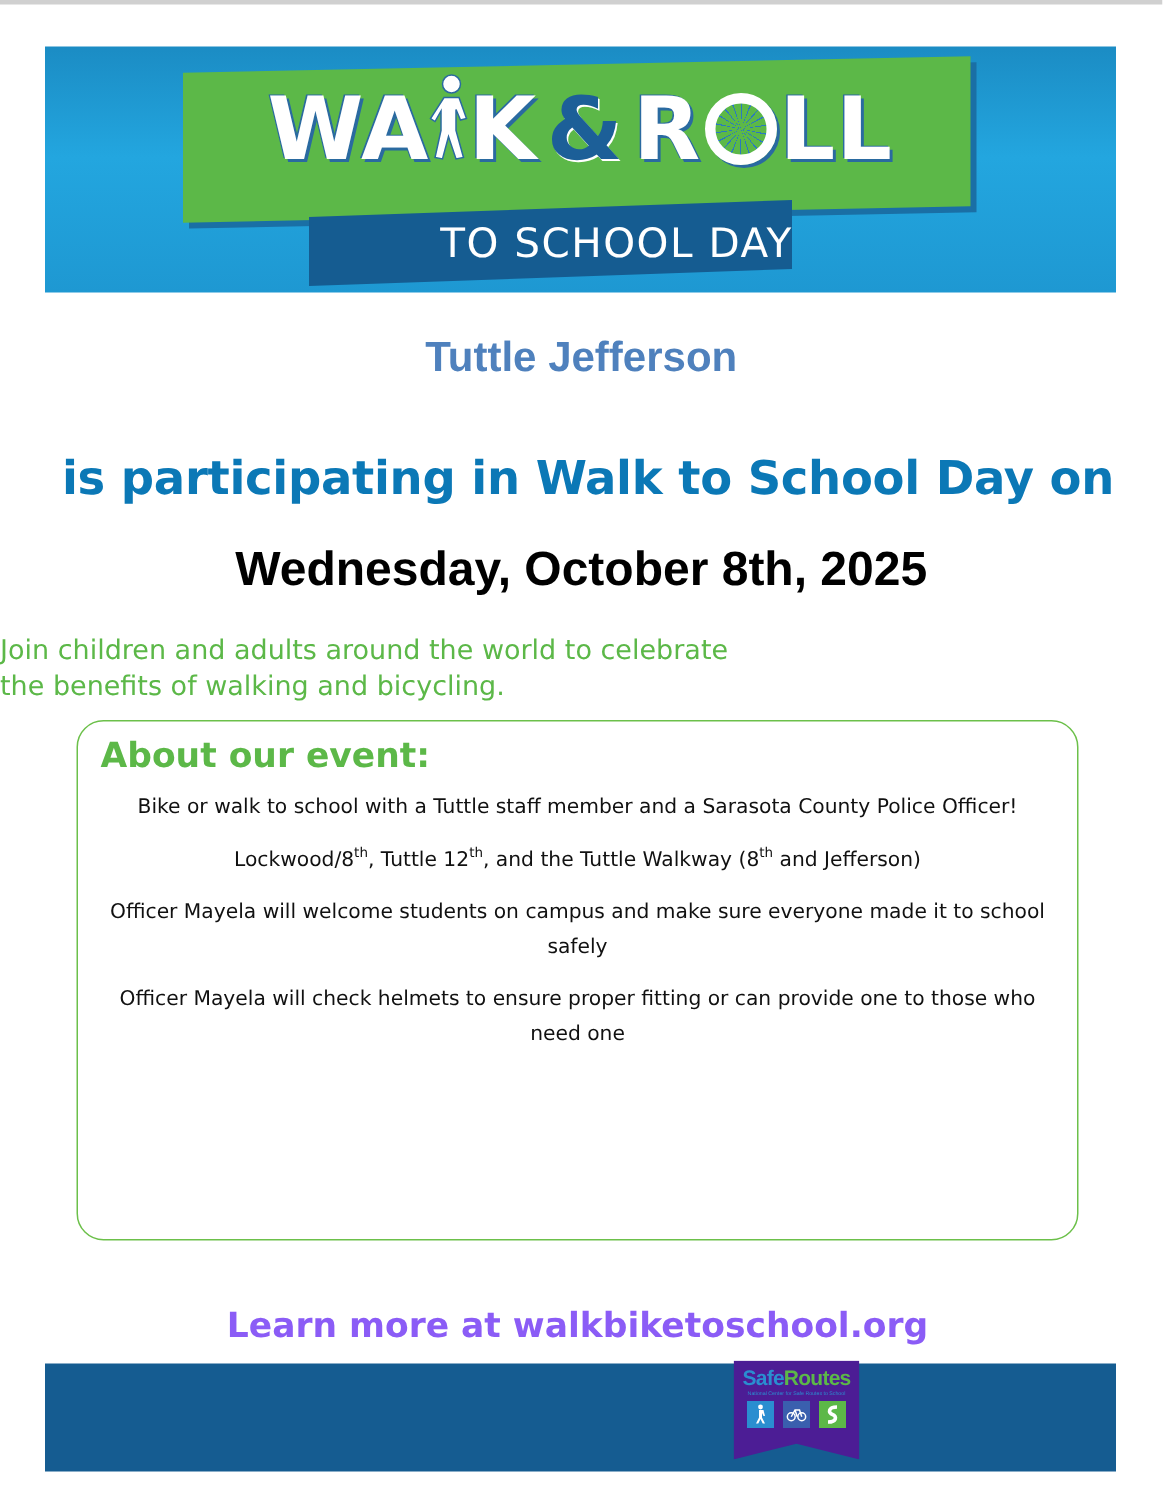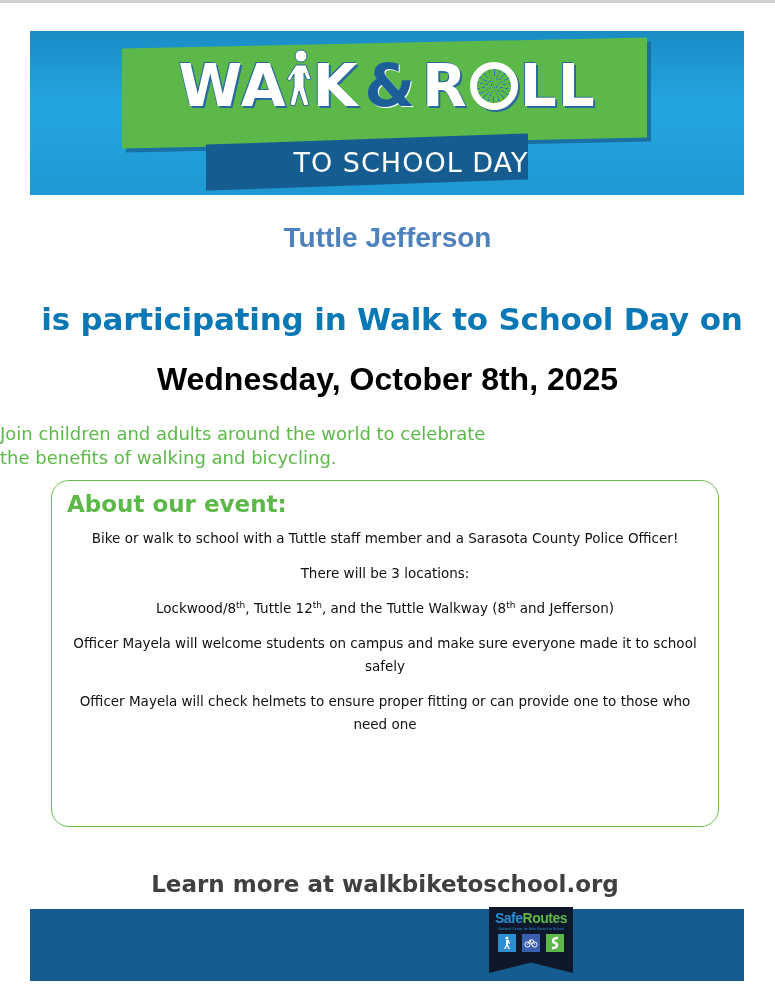--- a/index.html
+++ b/index.html
@@ -70,32 +70,32 @@
     font-family: "DejaVu Sans", sans-serif; font-weight: bold; font-size: 23px; color: #5cb848;
   }
   .event-body {
     position: absolute; left: 70px; top: 527px; width: 630px; text-align: center;
     font-family: "DejaVu Sans", sans-serif; font-size: 13.5px; color: #111111; line-height: 23px;
   }
   .event-body p { margin: 0 0 12px 0; }
   .event-body sup { font-size: 9px; line-height: 0; }
   .learn {
     position: absolute; left: 0; top: 871px; width: 770px; text-align: center;
-    font-family: "DejaVu Sans", sans-serif; font-weight: bold; font-size: 23px; color: #404040;
+    font-family: "DejaVu Sans", sans-serif; font-weight: bold; font-size: 23px; color: #8b5cf6;
   }
   .footer {
     position: absolute; left: 30px; top: 909px; width: 714px; height: 72px; background: #155c91;
   }
   .footer-text {
     position: absolute; left: 190px; top: 21px; width: 250px; text-align: center;
     color: #ffffff; font-family: "DejaVu Sans", sans-serif; font-size: 9.5px; line-height: 13px;
   }
   .sr-badge {
     position: absolute; left: 459px; top: -2px; width: 84px; height: 66px;
-    background: #0f172a;
+    background: #4c1d95;
     clip-path: polygon(0 0, 100% 0, 100% 100%, 50% 84%, 0 100%);
   }
   .sr-title {
     position: absolute; left: 0; top: 3px; width: 84px; text-align: center;
     font-family: "Liberation Sans", sans-serif; font-weight: bold; font-size: 14px; letter-spacing: -0.5px;
   }
   .sr-title .safe { color: #2a8ed0; }
   .sr-title .routes { color: #5cb848; }
   .sr-sub { position: absolute; left: 4px; top: 20px; width: 76px; text-align: center; font-size: 3.5px; color: #2a8ed0; font-family: "Liberation Sans", sans-serif; }
   .sr-icons { position: absolute; left: 9px; top: 27px; display: flex; gap: 6px; }
@@ -131,21 +131,20 @@
 <div class="date">Wednesday, October 8th, 2025</div>
 <div class="join">
   <div>Join children and adults around the world to celebrate</div>
   <div>the benefits of walking and bicycling.</div>
 </div>
 
 <div class="event-box"></div>
 <div class="event-title">About our event:</div>
 <div class="event-body">
   <p>Bike or walk to school with a Tuttle staff member and a Sarasota County Police Officer!</p>
-  <p>There will be 3 locations:</p>
   <p>
     <span>Lockwood/8</span><sup>th</sup><span>, Tuttle 12</span><sup>th</sup><span>, and the Tuttle Walkway (8</span><sup>th</sup><span> and Jefferson)</span>
   </p>
   <p>Officer Mayela will welcome students on campus and make sure everyone made it to school safely</p>
   <p>Officer Mayela will check helmets to ensure proper fitting or can provide one to those who need one</p>
 </div>
 
 <div class="learn">Learn more at walkbiketoschool.org</div>
 
 <div class="footer">

